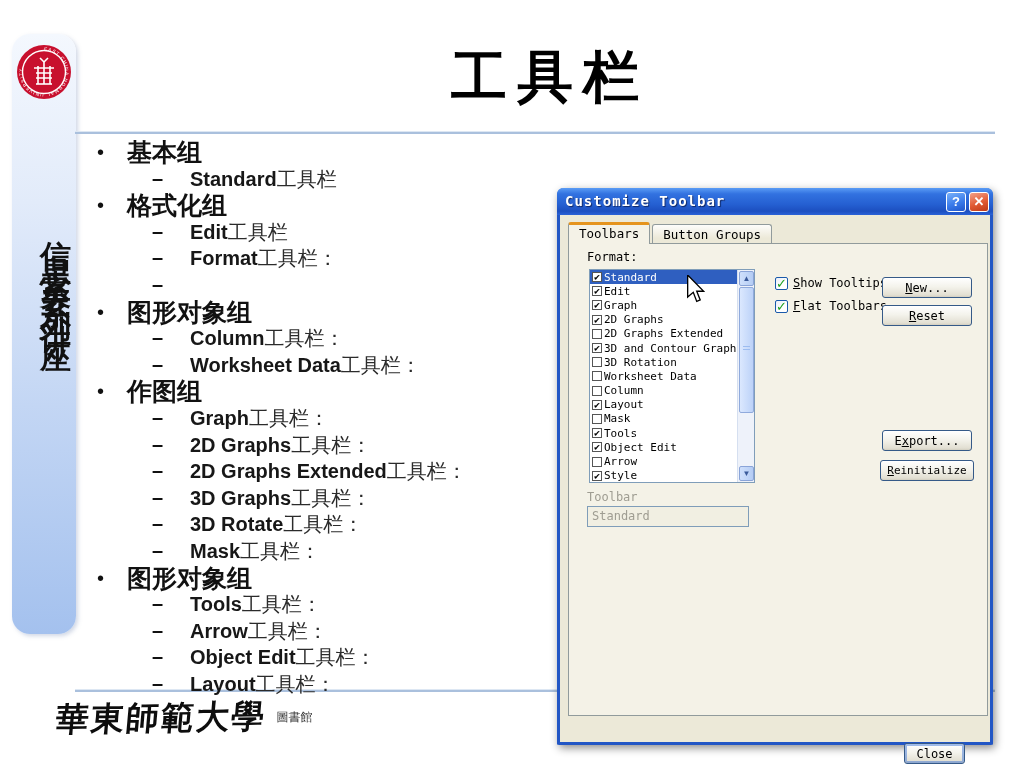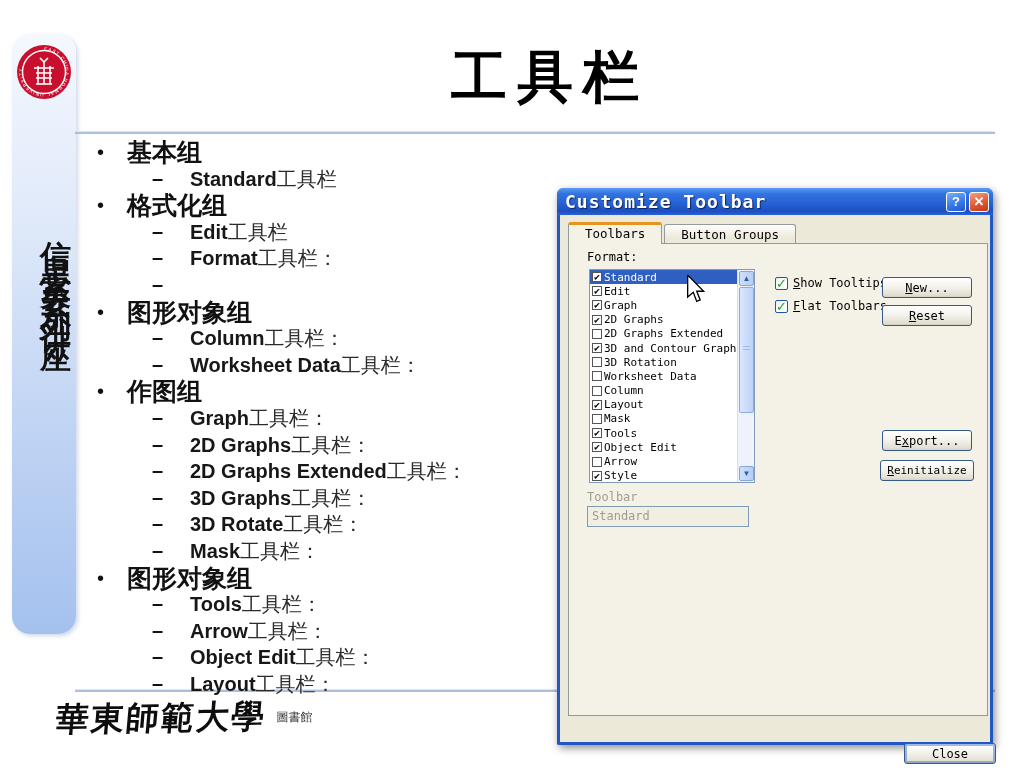--- a/index.html
+++ b/index.html
@@ -68,37 +68,37 @@
     background:#ECE9D8; box-shadow:2px 3px 8px rgba(0,0,0,.45);
     font-family:"DejaVu Sans Mono","Liberation Mono",monospace;
   }
   .titlebar {
     position:absolute; left:-3px; top:0; width:436px; height:27px;
     border-radius:6px 6px 0 0;
     background:linear-gradient(180deg,#5a9cf5 0%,#3272e0 22%,#2560d2 60%,#1c4fc0 86%,#2a62d8 100%);
     display:flex; align-items:center; padding:0 4px 0 8px;
   }
   .titlebar .ttl {
-    flex:1; color:#fff; font-weight:bold; font-size:18px; letter-spacing:1px;
+    flex:1; color:#fff; font-weight:bold; font-size:14px; letter-spacing:1px;
     text-shadow:1px 1px 1px rgba(0,0,30,.6); line-height:27px;
   }
   .tb-btn {
     width:20px; height:20px; margin-left:3px; border-radius:3px;
     border:1px solid #fff; color:#fff; font-size:13px; font-weight:bold;
     display:flex; align-items:center; justify-content:center; cursor:pointer;
     font-family:"Liberation Sans",sans-serif;
   }
   .tb-help { background:linear-gradient(160deg,#79b1fa 0%,#3a7bea 55%,#1e55cc 100%); }
   .tb-close { background:linear-gradient(160deg,#f2a088 0%,#e15a33 55%,#bd3916 100%); }
 
   .dlg-body { position:absolute; left:0; top:27px; right:0; bottom:0; background:#ECE9D8; }
 
   .tabs { position:absolute; left:8px; top:7px; height:22px; display:flex; align-items:flex-end; }
   .tab {
-    height:20px; padding:0 16px; font-size:12.5px; line-height:19px; color:#000;
+    height:20px; padding:0 10px; font-size:12.5px; line-height:19px; color:#000;
     border:1px solid #919B9C; border-bottom:none; border-radius:3px 3px 0 0;
     background:linear-gradient(180deg,#fdfdfb 0%,#ece9d8 70%); margin-right:2px; cursor:pointer;
   }
   .tab.active {
     height:22px; background:#F4F2E7; border-top:3px solid #E5941E; position:relative; z-index:2;
     line-height:18px;
   }
   .tabpage {
     position:absolute; left:8px; top:28px; width:420px; height:473px;
     background:#F4F2E7; border:1px solid #919B9C;
@@ -162,21 +162,21 @@
   .btn-reinit { left:311px; top:216px; width:94px; font-size:11px; }
 
   .group-label { position:absolute; left:18px; top:246px; font-size:12px; color:#9f9d92; }
   .dis-field {
     position:absolute; left:18px; top:262px; width:162px; height:21px;
     border:1px solid #7F9DB9; background:#F1EFE2; color:#9f9d92;
     font-size:12px; line-height:19px; padding-left:4px;
   }
 
   .btn-close {
-    position:absolute; left:344px; top:528px; width:92px; height:21px;
+    position:absolute; left:344px; top:528px; width:61px; height:21px;
     box-shadow:inset 0 0 0 2px rgba(80,130,215,.55), 0 1px 0 rgba(255,255,255,.8) inset;
   }
 </style>
 </head>
 <body>
 
 <div class="ribbon">
   <div class="seal">
     <svg viewBox="0 0 56 56" width="56" height="56">
       <circle cx="28" cy="28" r="27" fill="#c8102e"></circle>

